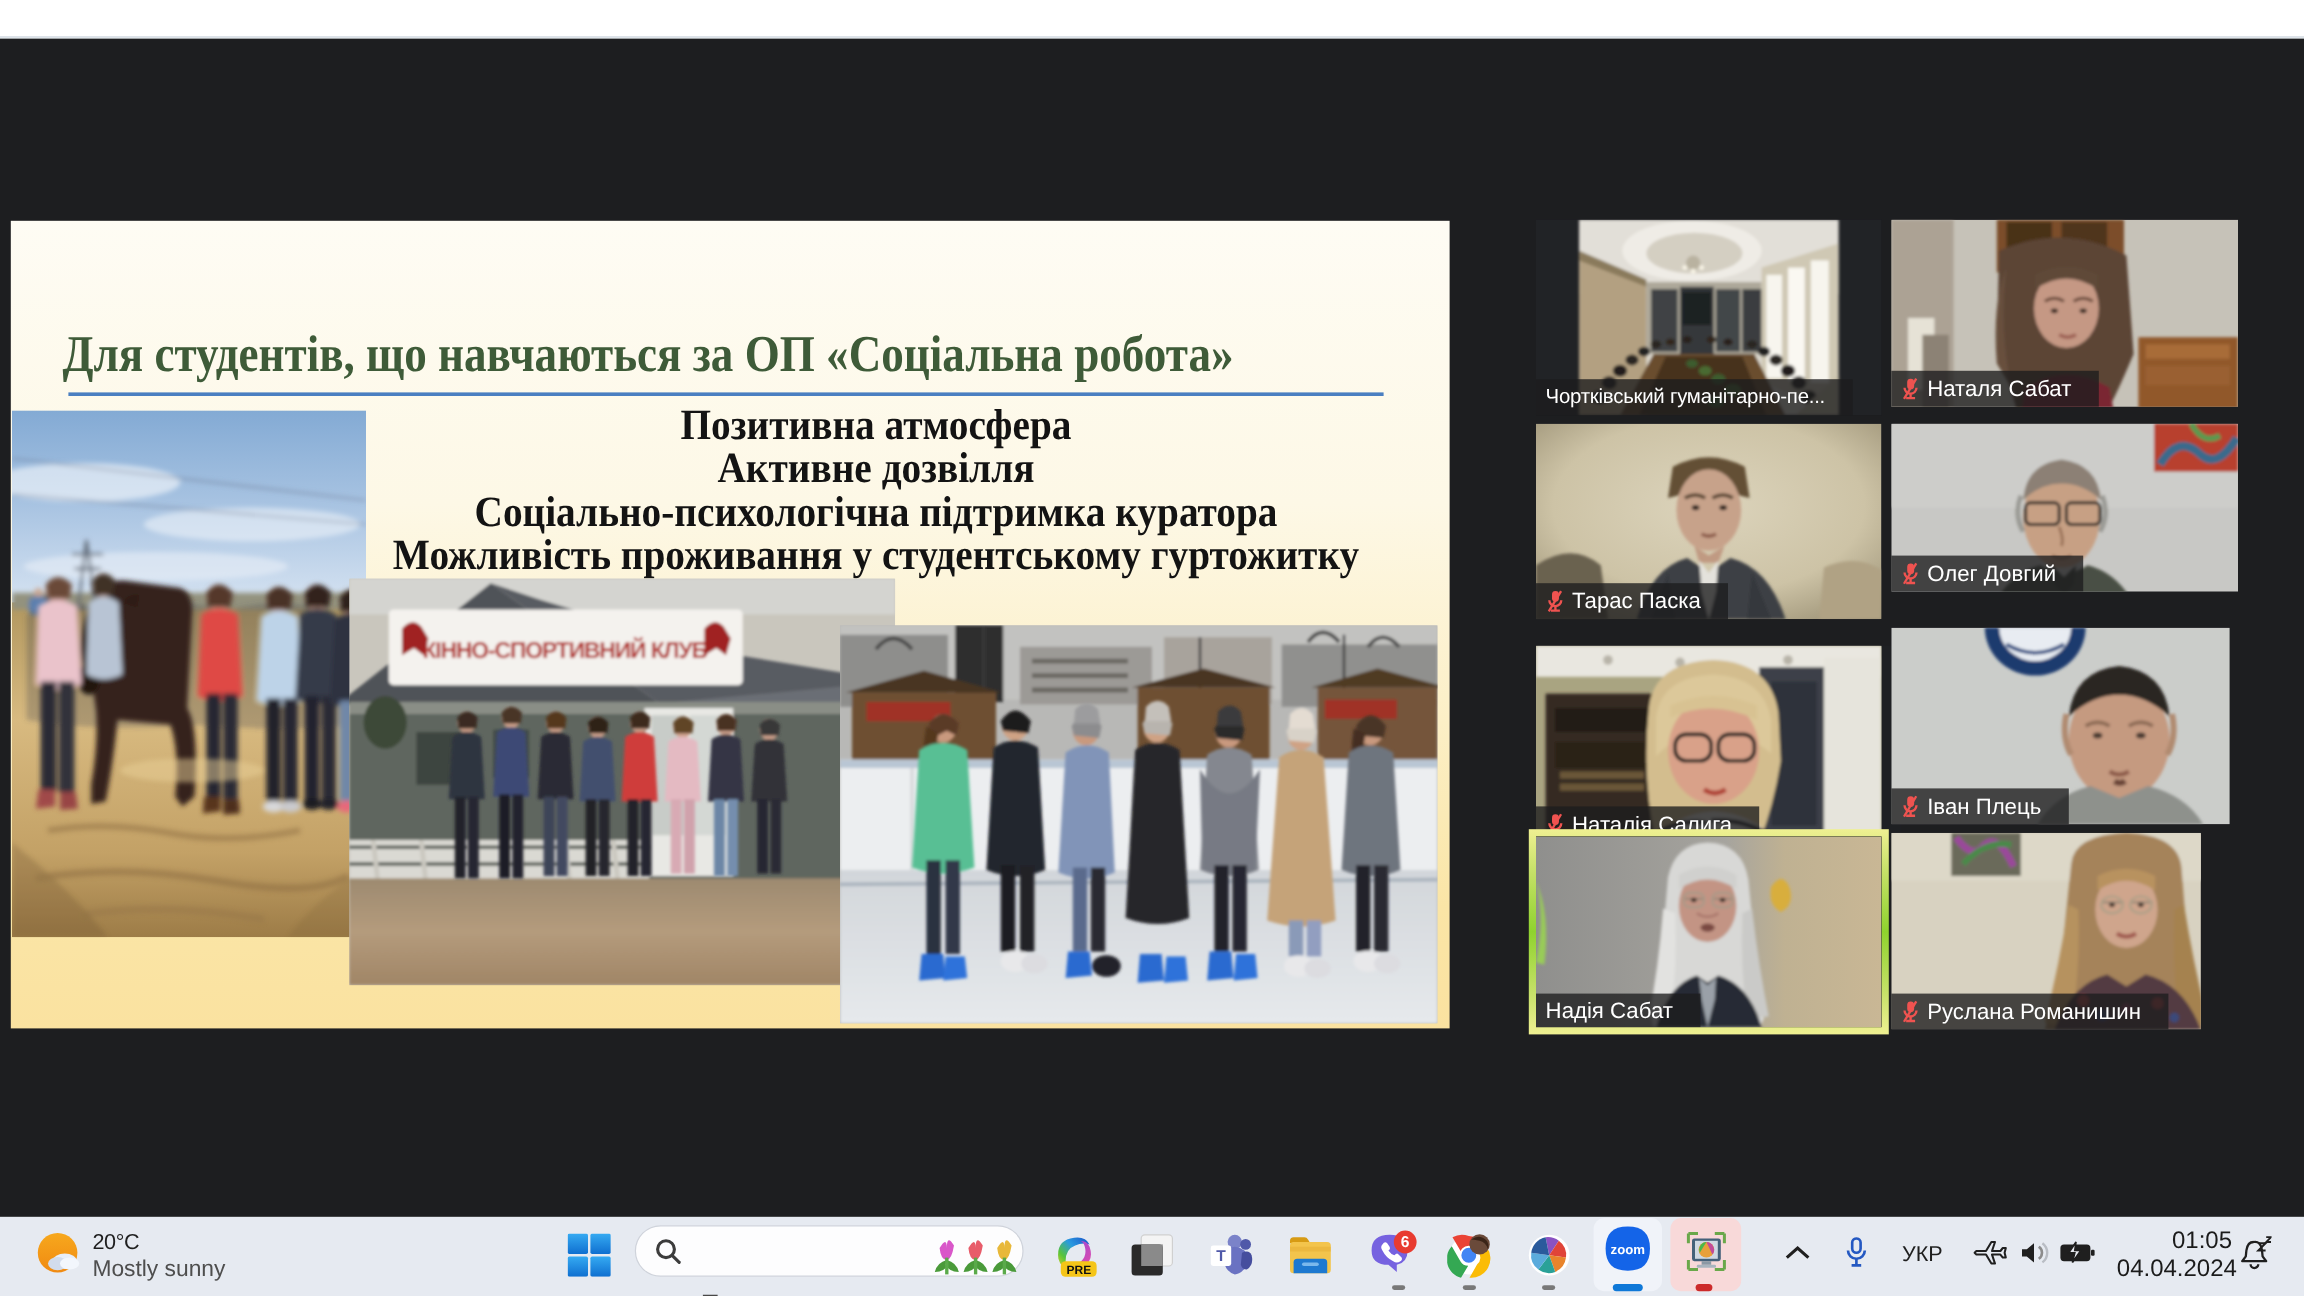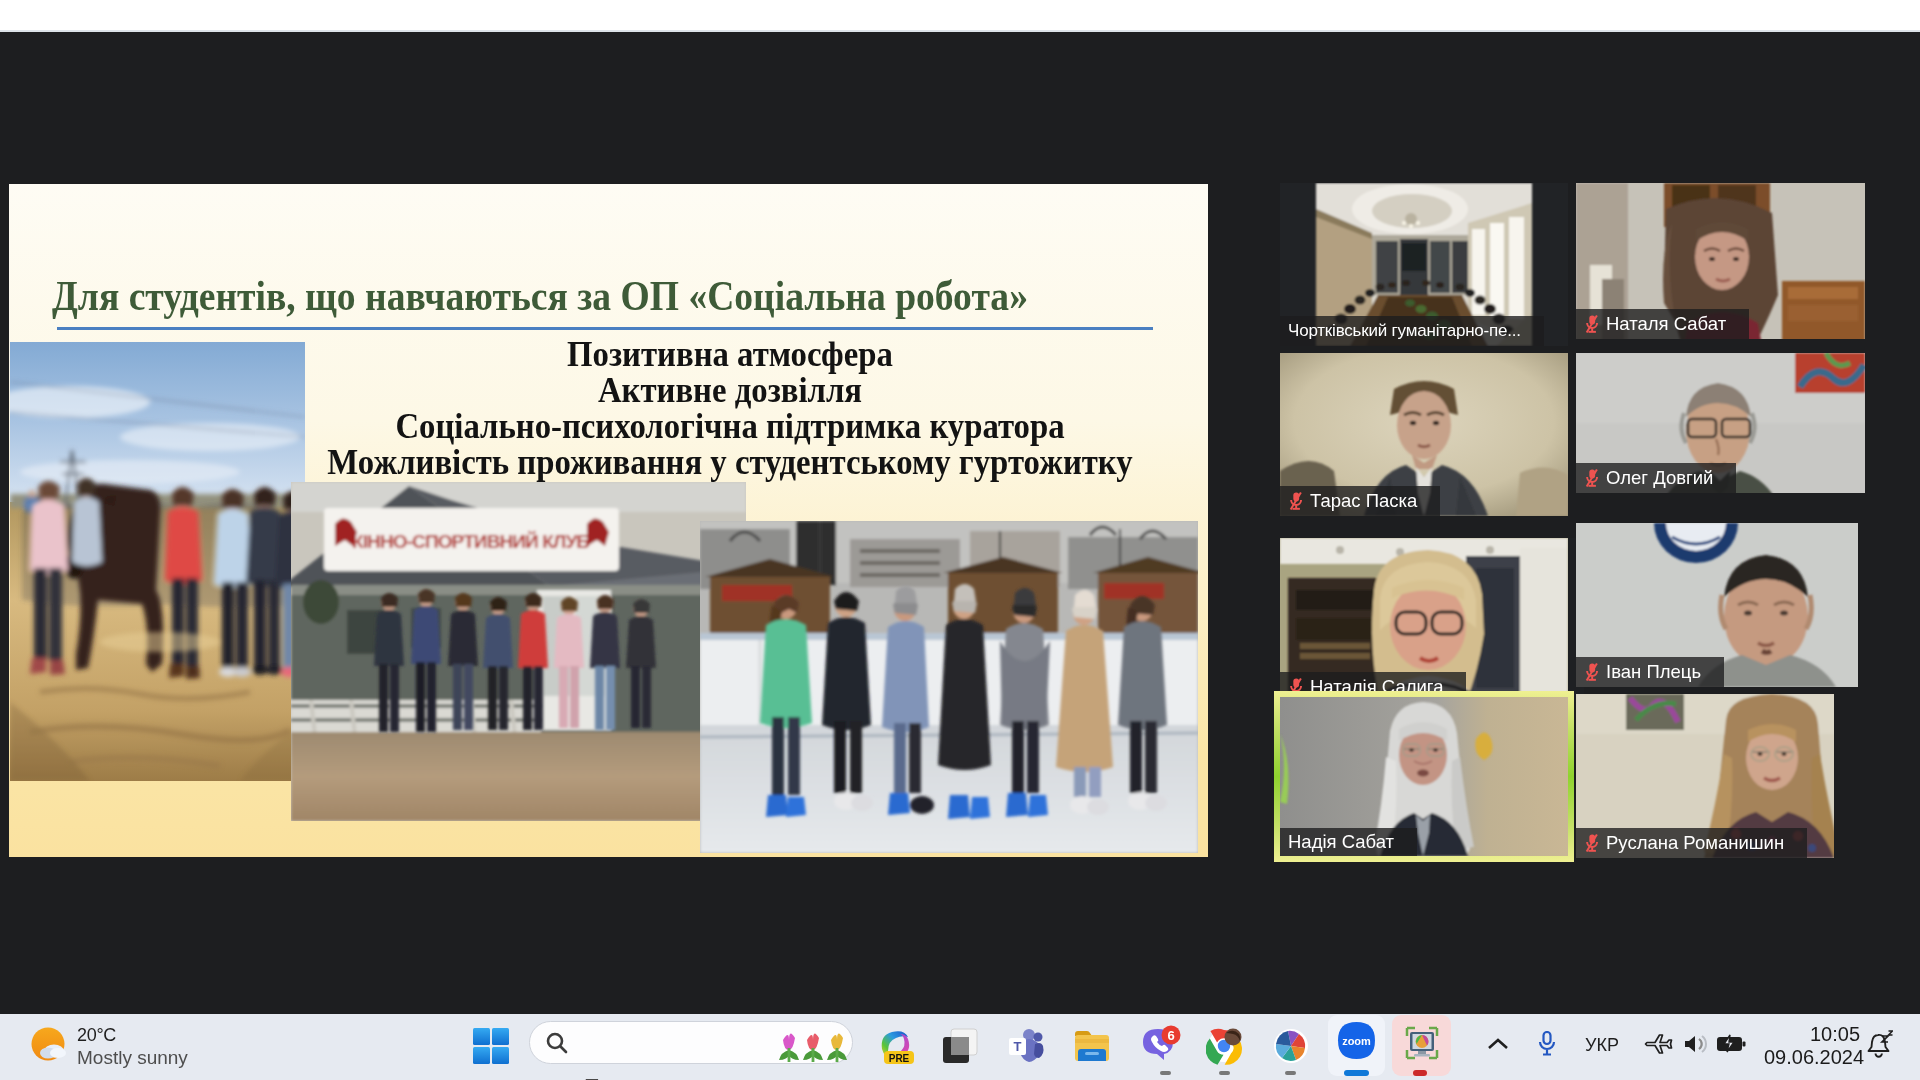--- a/index.html
+++ b/index.html
@@ -758,20 +758,20 @@
 <svg class="abs" style="left:1683px;top:1033px" width="26" height="22" viewBox="0 0 26 22">
 <path d="M2,8 h4 l6,-5 v16 l-6,-5 h-4 Z" fill="#1f1f1f"></path>
 <path d="M16,6 a6,6 0 0 1 0,10 M19,3 a10,10 0 0 1 0,16" stroke="#b9bdc4" stroke-width="2" fill="none"></path>
 <path d="M16,6 a6,6 0 0 1 0,10" stroke="#8c8c8c" stroke-width="2" fill="none"></path>
 </svg>
 <svg class="abs" style="left:1716px;top:1034px" width="30" height="20" viewBox="0 0 30 20">
 <rect x="1" y="3" width="25" height="14" rx="3" fill="#1f1f1f"></rect>
 <rect x="26.5" y="7.5" width="3" height="5" rx="1" fill="#1f1f1f"></rect>
 <path d="M14,1 L8,10 h5 l-2,8 7,-10 h-5 Z" fill="#e8eaf0" stroke="#1f1f1f" stroke-width="1.4"></path>
 </svg>
-<div class="tbtxt" style="left:1810px;top:1023px;font-size:20px;width:48px;text-align:right">10:05</div>
-<div class="tbtxt" style="left:1764px;top:1046px;font-size:20px;width:94px;text-align:right">09.06.2024</div>
+<div class="tbtxt" style="left:1810px;top:1023px;font-size:20px;width:48px;text-align:right">01:05</div>
+<div class="tbtxt" style="left:1764px;top:1046px;font-size:20px;width:94px;text-align:right">04.04.2024</div>
 <svg class="abs" style="left:1866px;top:1030px" width="27" height="30" viewBox="0 0 27 30">
 <path d="M12,5 q6,-1 7,7 l0.5,5 3,4 H2.5 L5.5,17 l0.5,-5 Q7,5 12,5 Z" fill="none" stroke="#1f1f1f" stroke-width="1.9" stroke-linejoin="round"></path>
 <path d="M9.5,23.5 a3.2,3.2 0 0 0 6.4,0" fill="none" stroke="#1f1f1f" stroke-width="1.9"></path>
 <path d="M16,6 h6 l-6,6 h6" fill="none" stroke="#1f1f1f" stroke-width="1.7"></path>
 <path d="M22.5,1 h4 l-4,4 h4" fill="none" stroke="#1f1f1f" stroke-width="1.5"></path>
 </svg>
 
 </body></html>

